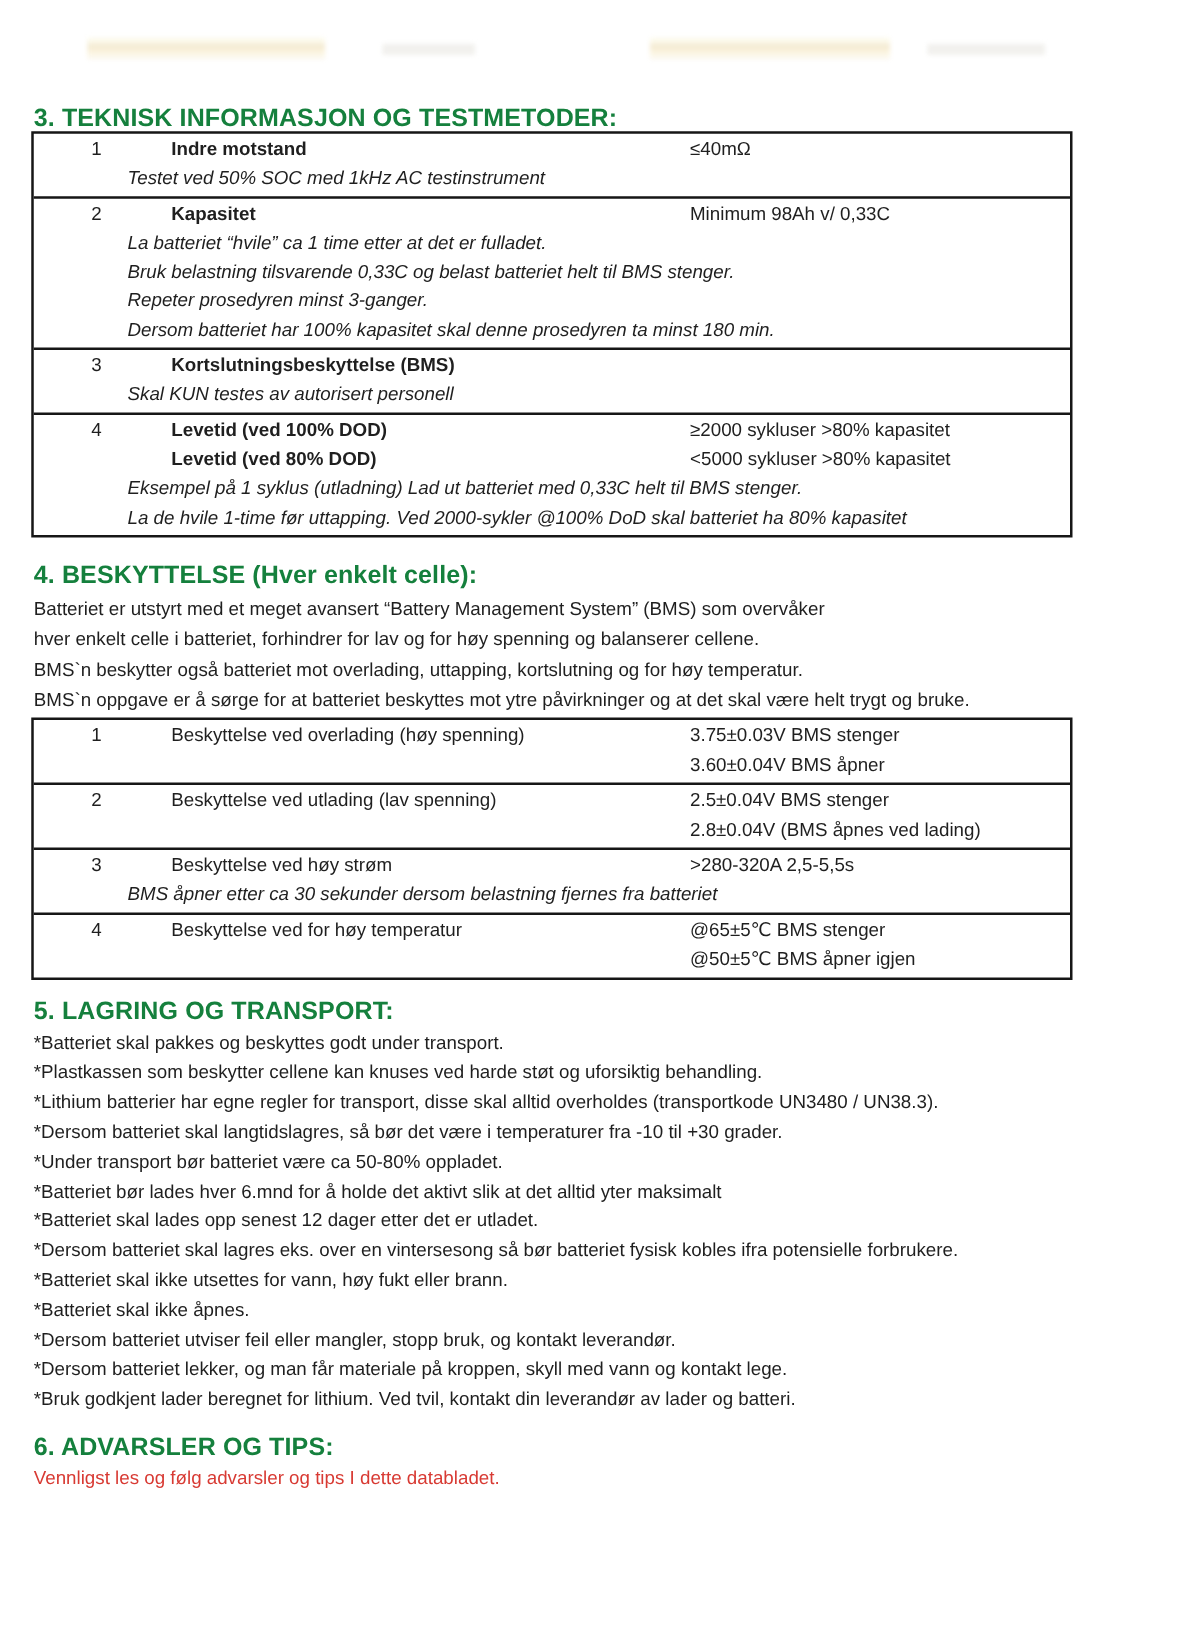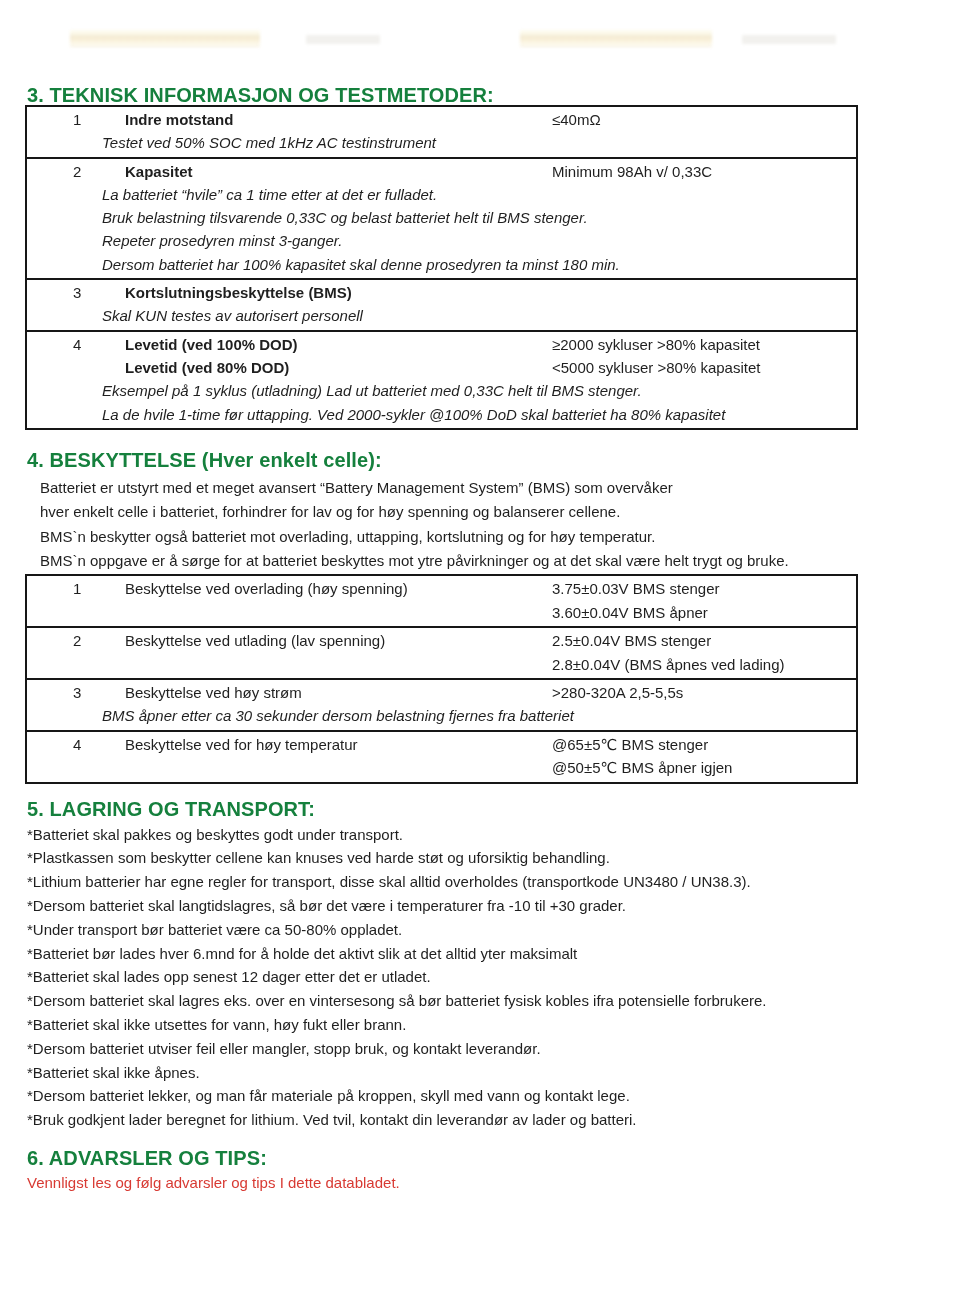--- a/index.html
+++ b/index.html
@@ -41,27 +41,27 @@
   .doc-table {
     margin-left: 25px;
     width: 833px;
     border: 2px solid #161616;
     background: #fff;
   }
   .t-group { border-top: 2px solid #161616; padding: 1px 0 2px; }
   .t-group:first-child { border-top: none; }
   .t-line { position: relative; height: 23.3px; line-height: 23.3px; white-space: nowrap; }
   .t-num   { position: absolute; left: 46px; }
-  .t-label { position: absolute; left: 98px; font-weight: bold; }
+  .t-label { position: absolute; left: 110px; font-weight: bold; }
   .t-label.plain { font-weight: normal; }
   .t-value { position: absolute; left: 525px; }
   .t-note  { padding-left: 75px; font-style: italic; height: 23.3px; line-height: 23.3px; white-space: nowrap; }
   #table2 .t-line, #table2 .t-note { height: 23.4px; line-height: 23.4px; }
 
-  .para { margin-top: 6px; padding-left: 27px; margin-left: 13px; }
+  .para { margin-top: 6px; padding-left: 27px; }
   .para .p-line { line-height: 24.4px; white-space: nowrap; }
 
   #table2 { margin-top: 1px; }
 
   .starlist { margin-top: 4px; padding-left: 27px; }
   .starlist .li { line-height: 23.8px; white-space: nowrap; }
 
   .warning {
     margin-top: 5px;
     padding-left: 27px;
@@ -180,22 +180,22 @@
     <div class="starlist">
       <div class="li">*Batteriet skal pakkes og beskyttes godt under transport.</div>
       <div class="li">*Plastkassen som beskytter cellene kan knuses ved harde støt og uforsiktig behandling.</div>
       <div class="li">*Lithium batterier har egne regler for transport, disse skal alltid overholdes (transportkode UN3480 / UN38.3).</div>
       <div class="li">*Dersom batteriet skal langtidslagres, så bør det være i temperaturer fra -10 til +30 grader.</div>
       <div class="li">*Under transport bør batteriet være ca 50-80% oppladet.</div>
       <div class="li">*Batteriet bør lades hver 6.mnd for å holde det aktivt slik at det alltid yter maksimalt</div>
       <div class="li">*Batteriet skal lades opp senest 12 dager etter det er utladet.</div>
       <div class="li">*Dersom batteriet skal lagres eks. over en vintersesong så bør batteriet fysisk kobles ifra potensielle forbrukere.</div>
       <div class="li">*Batteriet skal ikke utsettes for vann, høy fukt eller brann.</div>
+      <div class="li">*Batteriet skal ikke åpnes.</div>
       <div class="li">*Dersom batteriet utviser feil eller mangler, stopp bruk, og kontakt leverandør.</div>
-      <div class="li">*Batteriet skal ikke åpnes.</div>
       <div class="li">*Dersom batteriet lekker, og man får materiale på kroppen, skyll med vann og kontakt lege.</div>
       <div class="li">*Bruk godkjent lader beregnet for lithium. Ved tvil, kontakt din leverandør av lader og batteri.</div>
     </div>
 
     <h2 class="sec" id="sec6-heading">6. ADVARSLER OG TIPS:</h2>
 
     <div class="warning">Vennligst les og følg advarsler og tips I dette databladet.</div>
 
   </div>
 </div>

